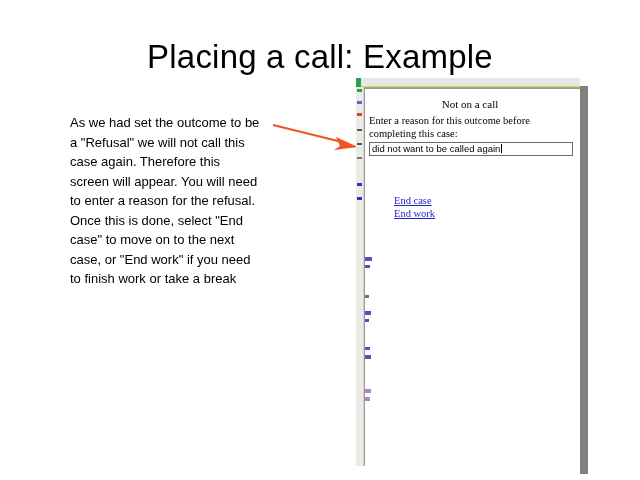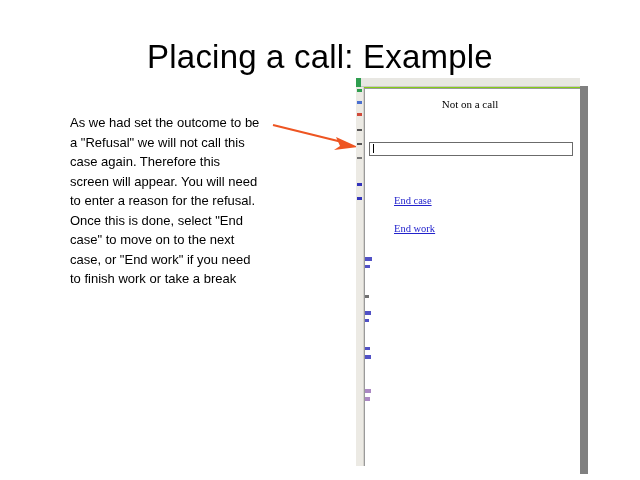--- a/index.html
+++ b/index.html
@@ -194,21 +194,21 @@
     position: absolute;
     left: 4px;
     font-family: "Liberation Serif", serif;
     font-size: 10.5px;
     color: #2222cc;
     text-decoration: underline;
     cursor: pointer;
     margin-left: 25px;
   }
   #link-end-case { top: 106px; }
-  #link-end-work { top: 134px; text-align: center; }
+  #link-end-work { top: 119px; text-align: center; }
 
   
   .ghost-frag {
     position: absolute;
     background: #3333bb;
     opacity: 0.85;
   }
   .ghost-frag.dark { background: #333333; opacity: 0.7; }
   .ghost-frag.violet { background: #8855aa; opacity: 0.7; }
 </style>
@@ -245,22 +245,23 @@
       <div class="sliver-fleck" style="top:56px; background:#555555; height:2px;"></div>
       <div class="sliver-fleck" style="top:70px; background:#777777; height:2px;"></div>
       <div class="sliver-fleck" style="top:96px; background:#3333bb; height:3px;"></div>
       <div class="sliver-fleck" style="top:110px;background:#3333bb; height:3px;"></div>
     </div>
 
     <div id="panel-card">
 
       <div id="panel-heading">Not on a call</div>
 
-
-      <div id="reason-input"><span id="reason-input-caret"></span></div>
+      <div id="panel-instruction">Enter a reason for this outcome before completing this case:</div>
+
+      <div id="reason-input"><span>did not want to be called again</span><span id="reason-input-caret"></span></div>
 
       <div class="panel-link" id="link-end-case">End case</div>
 
       <div class="panel-link" id="link-end-work">End work</div>
 
       <div class="ghost-frag" style="left:0px; top:168px; width:7px;  height:4px;"></div>
       <div class="ghost-frag" style="left:0px; top:176px; width:5px;  height:3px;"></div>
       <div class="ghost-frag dark" style="left:0px; top:206px; width:4px; height:3px;"></div>
       <div class="ghost-frag" style="left:0px; top:222px; width:6px;  height:4px;"></div>
       <div class="ghost-frag" style="left:0px; top:230px; width:4px;  height:3px;"></div>

